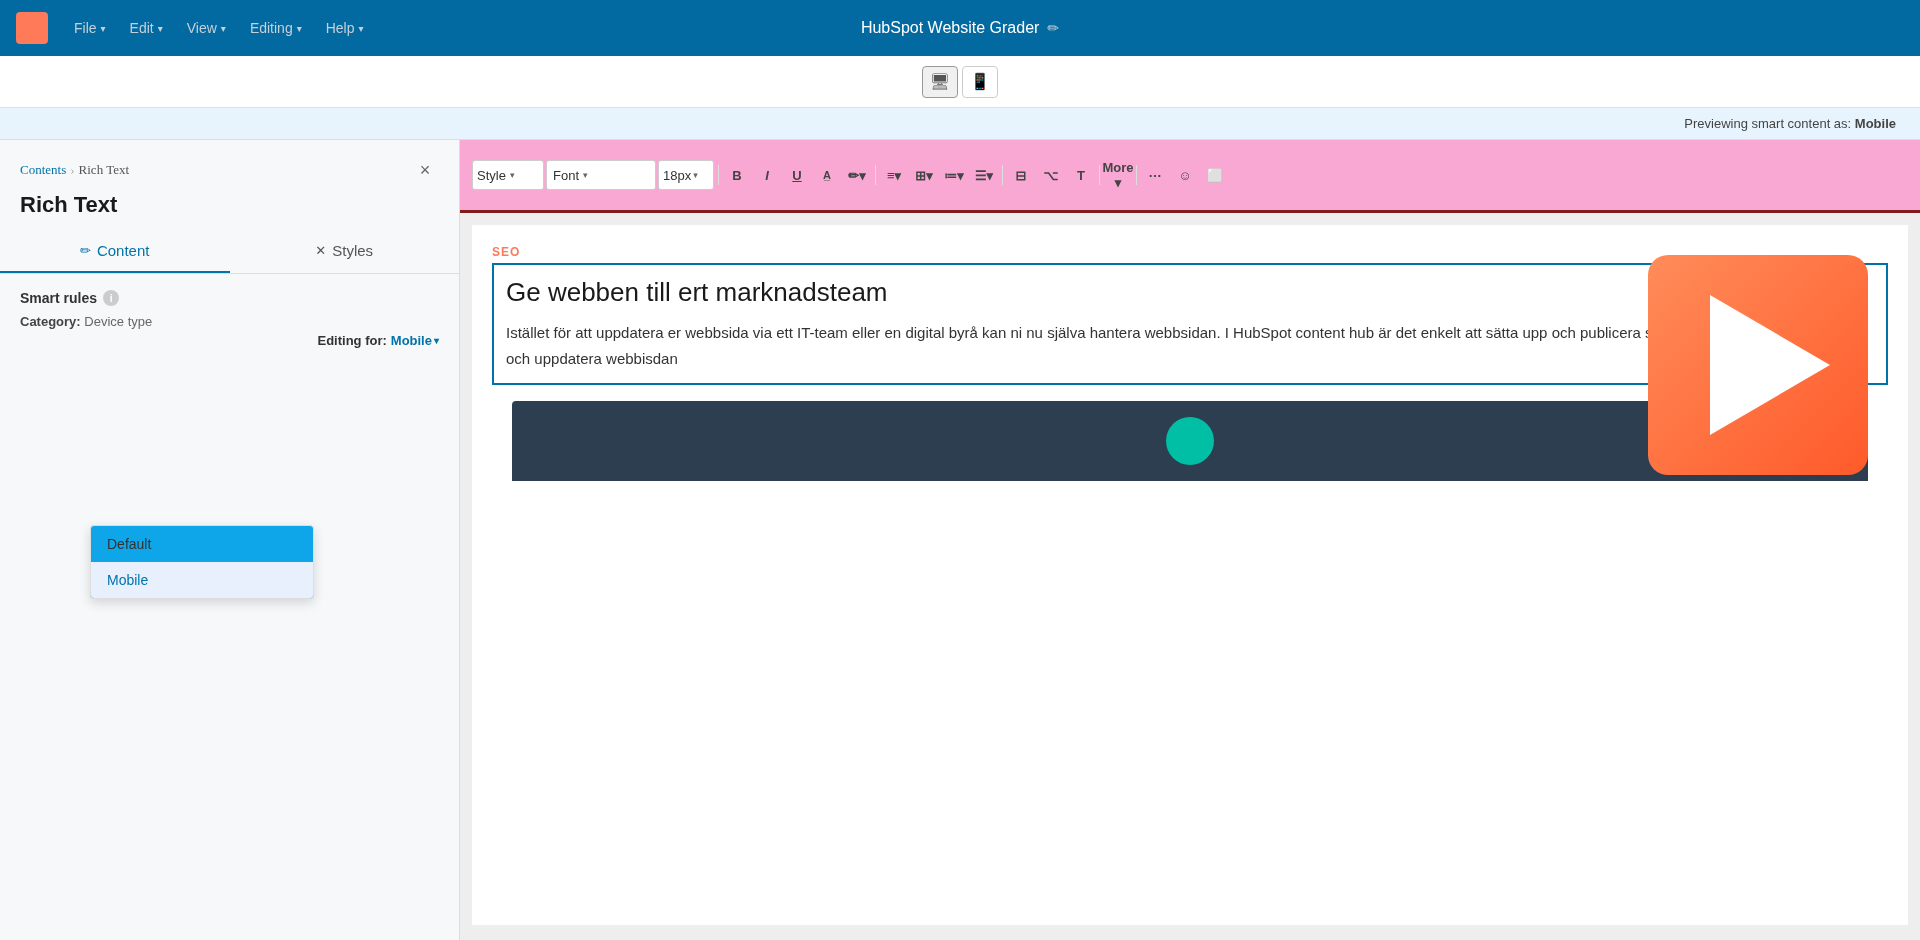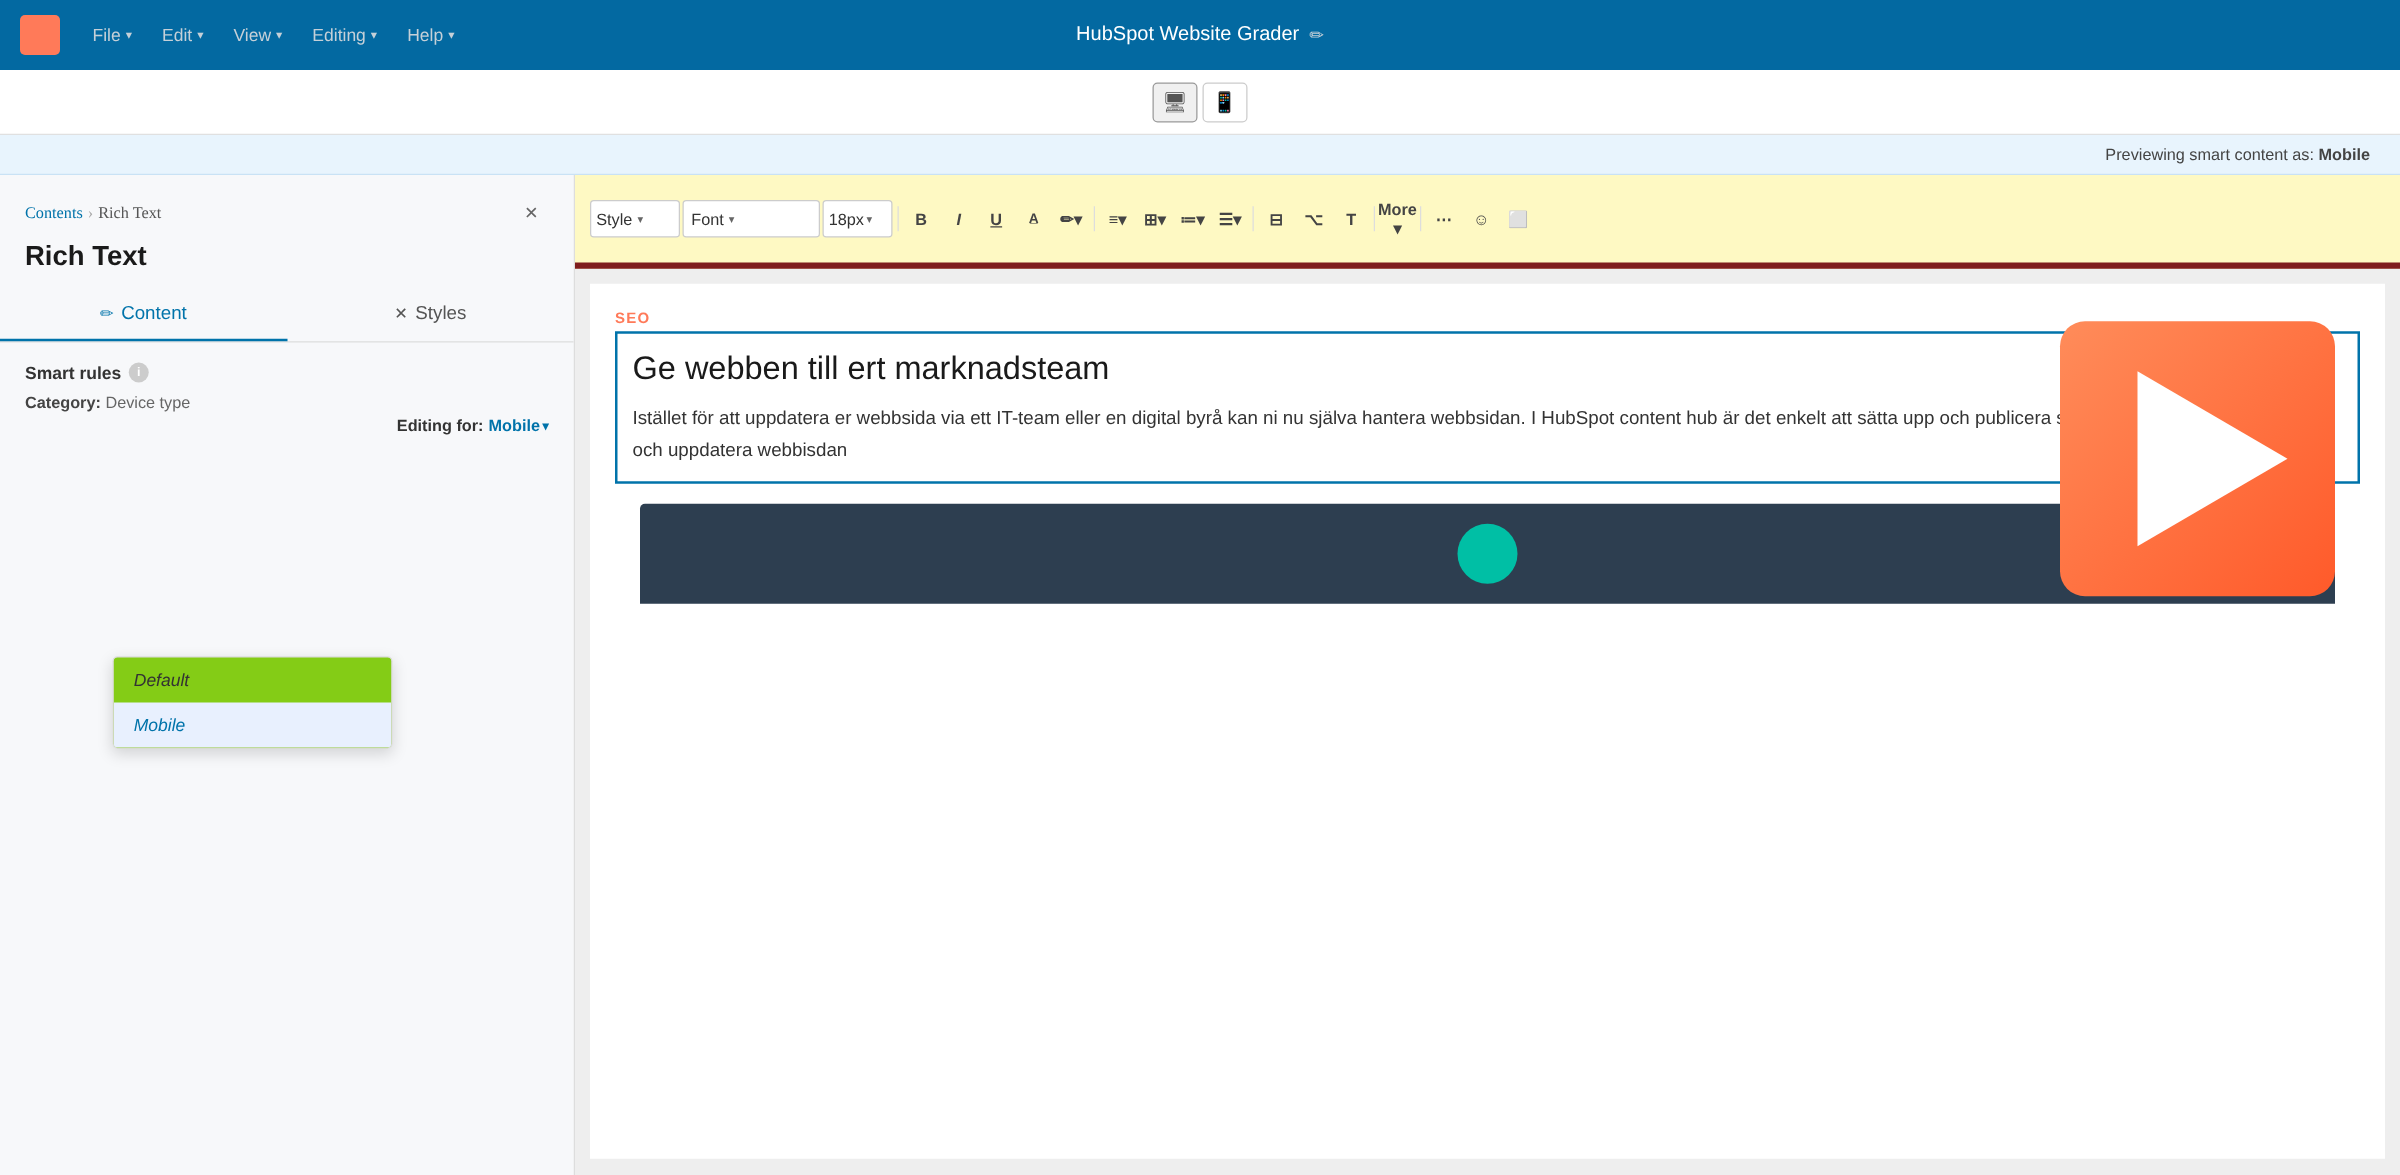--- a/index.html
+++ b/index.html
@@ -201,48 +201,47 @@
       gap: 2px;
       cursor: pointer;
     }
     .editing-chevron { font-size: 10px; }
 
     
     .dropdown-overlay {
       position: absolute;
       top: 385px;
       left: 90px;
-      background: #84cc16;
+      background: #0ea5e9;
       border: 1px solid #ddd;
       border-radius: 4px;
       box-shadow: 0 4px 12px rgba(0,0,0,0.15);
       width: 224px;
       z-index: 100;
       overflow: hidden;
-      font-style: italic;
     }
     .dropdown-item {
       padding: 10px 16px;
       font-size: 14px;
       color: #333;
       cursor: pointer;
     }
     .dropdown-item.selected { background: #e8f0fe; color: #0073aa; }
 
     
     .content-area {
       flex: 1;
       overflow: auto;
       background: #eee;
     }
 
     
     .editor-toolbar {
-      background: #fef9c3;
-      border-bottom: 5px solid #7f1d1d;
+      background: #f9a8d4;
+      border-bottom: 3px solid #7f1d1d;
       padding: 20px 12px;
       display: flex;
       align-items: center;
       gap: 2px;
       flex-wrap: wrap;
       min-height: 44px;
     }
     .toolbar-select {
       height: 30px;
       border: 1px solid #ccc;

